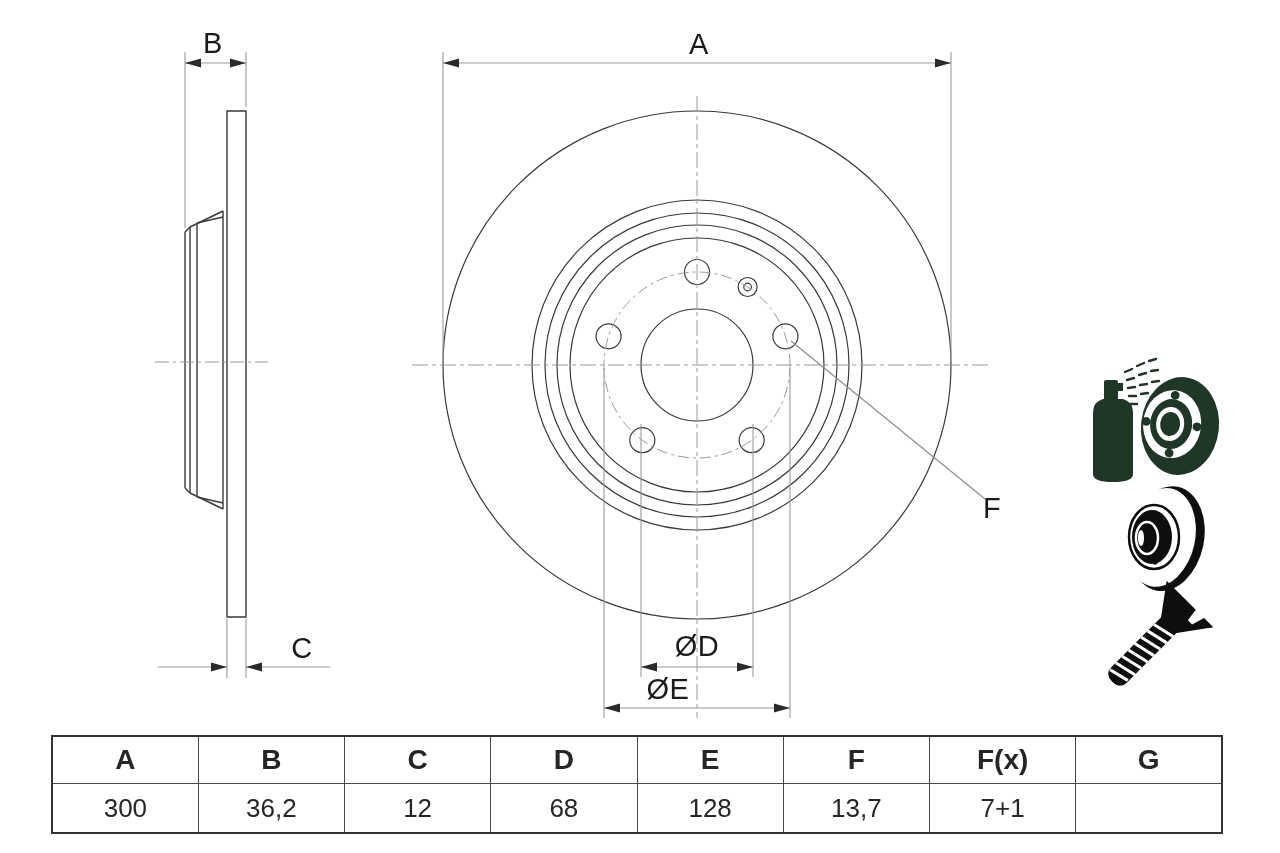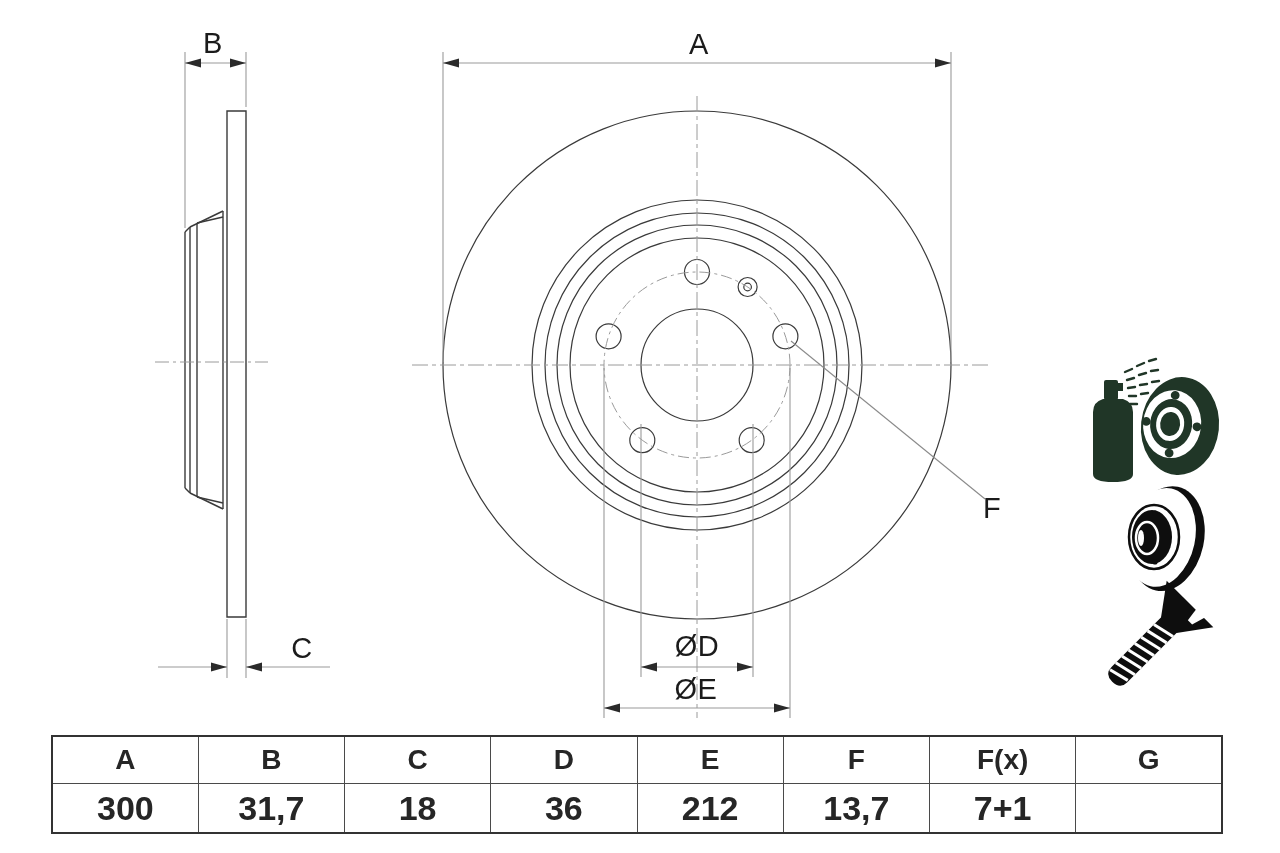--- a/index.html
+++ b/index.html
@@ -8,21 +8,21 @@
   #drawing-svg{position:absolute;left:0;top:0;}
   .dim-label{position:absolute;transform:translate(-50%,-50%);font-size:29px;color:#1b1b1b;
              white-space:nowrap;letter-spacing:.5px;}
   
   #spec-table{position:absolute;left:51px;top:735px;width:1172px;border-collapse:collapse;
               table-layout:fixed;}
   #spec-table td,#spec-table th{border:1.5px solid #4a4a4a;text-align:center;vertical-align:middle;
               color:#262626;padding:0;}
   #spec-table{border:2px solid #333;}
   #spec-table th{height:46px;font-size:28px;font-weight:bold;}
-  #spec-table td{height:48px;font-size:34px;font-weight:bold;}
+  #spec-table td{height:48px;font-size:26px;font-weight:normal;}
 </style>
 </head>
 <body>
 
 <div id="stage">
 
   <svg id="drawing-svg" width="1280" height="853" viewBox="0 0 1280 853">
 
     <g stroke="#3a3a3a" stroke-width="1.4" fill="none">
 
@@ -172,41 +172,41 @@
         <path d="M-11,94 L11,89"></path>
         <path d="M-10,103 L10,98"></path>
       </g>
     </g>
   </svg>
 
   <div class="dim-label" style="left:213px;top:43px;">B</div>
   <div class="dim-label" style="left:699px;top:44px;">A</div>
   <div class="dim-label" style="left:302px;top:648px;">C</div>
   <div class="dim-label" style="left:697px;top:646px;">ØD</div>
-  <div class="dim-label" style="left:696px;top:689px;">ØE</div>
+  <div class="dim-label" style="left:668px;top:689px;">ØE</div>
   <div class="dim-label" style="left:992px;top:508px;">F</div>
 
   <table id="spec-table">
     <tbody>
         <tr>
       <th>A</th>
       <th>B</th>
       <th>C</th>
       <th>D</th>
       <th>E</th>
       <th>F</th>
       <th>F(x)</th>
       <th>G</th>
     </tr>
     <tr>
       <td>300</td>
-      <td>31,7</td>
-      <td>18</td>
-      <td>36</td>
-      <td>212</td>
+      <td>36,2</td>
+      <td>12</td>
+      <td>68</td>
+      <td>128</td>
       <td>13,7</td>
       <td>7+1</td>
       <td></td>
     </tr>
   </tbody>
     </table>
 
 </div>
 
 </body></html>

